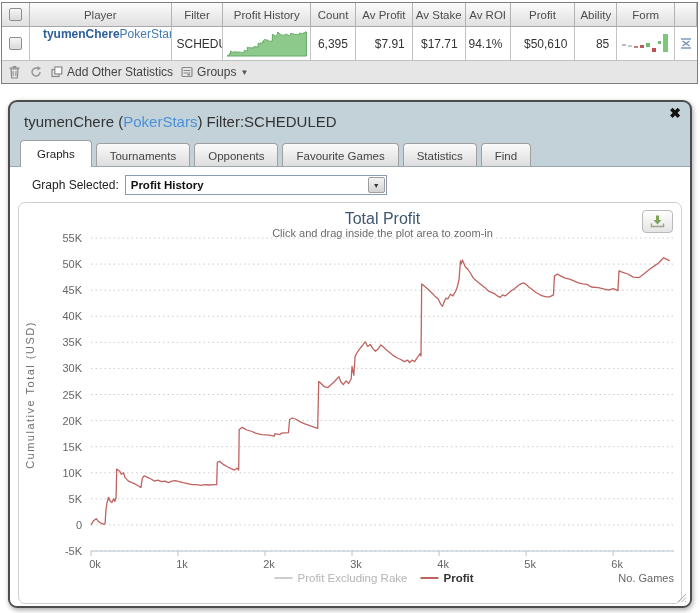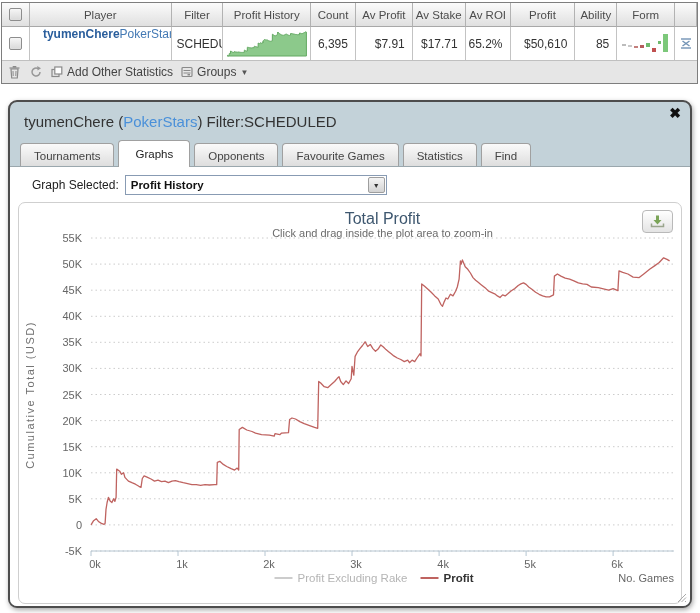--- a/index.html
+++ b/index.html
@@ -93,21 +93,21 @@
     </div>
     <div class="grid-cell c2 filter-cell">SCHEDULED</div>
     <div class="grid-cell c3">
       <svg id="sparkline" width="84" height="27">
           <path d="M2,26 L2.0,26.0 L2.4,25.6 L2.7,25.4 L3.1,25.7 L3.4,25.9 L3.8,26.0 L3.9,25.9 L4.1,24.6 L4.2,24.0 L4.4,23.5 L4.6,23.8 L4.9,24.0 L5.1,23.6 L5.3,23.9 L5.4,23.5 L5.5,21.0 L5.9,21.1 L6.2,21.4 L6.5,21.3 L6.7,21.7 L7.1,22.0 L7.6,22.2 L8.1,22.3 L8.6,22.5 L8.9,22.6 L9.0,21.8 L9.3,21.6 L9.8,21.7 L10.2,21.8 L10.7,22.0 L11.2,21.9 L11.7,22.1 L12.1,22.0 L12.6,22.2 L13.1,22.0 L13.6,22.0 L14.1,22.1 L14.7,22.2 L15.3,22.3 L15.9,22.4 L16.4,22.4 L17.0,22.4 L17.6,22.4 L18.2,22.4 L19.0,22.4 L19.3,22.4 L19.3,20.3 L19.7,20.2 L20.1,20.5 L20.6,20.7 L21.2,20.9 L21.7,21.0 L22.1,20.9 L22.3,21.0 L22.3,17.4 L22.8,17.2 L23.4,17.4 L24.1,17.6 L24.6,17.7 L25.4,17.8 L26.5,17.9 L27.1,18.0 L27.3,17.7 L27.9,17.8 L28.1,17.7 L29.1,17.7 L29.2,16.5 L29.6,16.3 L30.1,16.4 L30.7,16.7 L31.3,16.8 L32.1,17.0 L32.7,17.2 L33.1,17.3 L33.2,13.0 L33.5,13.2 L34.0,13.5 L34.5,13.6 L35.0,13.3 L35.4,13.0 L35.8,12.7 L36.0,12.6 L36.3,13.0 L36.6,13.3 L37.0,13.0 L37.3,13.2 L37.7,12.8 L37.8,11.7 L38.1,12.5 L38.2,10.8 L38.5,10.4 L38.9,10.1 L39.3,9.8 L39.6,9.4 L40.0,9.9 L40.3,9.7 L40.7,10.1 L41.0,10.3 L41.4,10.1 L41.8,9.7 L42.1,9.9 L42.5,10.2 L42.8,10.3 L43.2,10.5 L43.6,10.7 L44.0,10.9 L44.5,11.0 L45.0,11.2 L45.5,11.1 L45.7,11.3 L46.1,11.1 L46.4,11.2 L46.8,10.9 L47.1,10.5 L47.3,10.7 L47.4,4.2 L47.7,4.4 L48.2,4.7 L48.7,5.0 L49.2,5.3 L49.6,5.6 L50.0,6.0 L50.2,6.2 L50.5,5.8 L50.7,5.5 L51.0,5.6 L51.3,5.2 L51.7,5.3 L52.0,4.9 L52.3,4.5 L52.5,3.8 L52.7,2.1 L52.8,2.4 L53.0,2.0 L53.3,2.7 L53.7,2.9 L54.1,3.2 L54.4,3.6 L54.8,3.9 L55.1,4.1 L55.5,4.3 L55.9,4.4 L56.2,4.6 L56.6,4.9 L56.9,5.0 L57.4,5.1 L57.8,5.3 L58.1,5.4 L58.5,5.2 L58.8,5.3 L59.2,5.1 L59.7,4.8 L60.1,4.6 L60.6,4.3 L61.0,4.2 L61.3,4.1 L61.7,4.3 L62.1,4.5 L62.5,4.7 L63.0,5.0 L63.5,5.2 L64.0,5.3 L64.4,5.4 L64.9,5.4 L65.5,5.2 L65.6,3.5 L66.0,3.3 L66.5,3.5 L67.1,3.7 L67.7,3.8 L68.3,3.9 L68.9,4.1 L69.5,4.2 L70.1,4.3 L70.7,4.5 L71.6,4.5 L72.4,4.7 L73.0,4.8 L73.6,4.6 L74.3,4.8 L74.5,3.0 L75.0,3.2 L75.7,3.3 L76.4,3.6 L77.2,3.6 L77.9,3.3 L78.7,2.9 L79.4,2.6 L80.0,2.3 L80.6,1.8 L81.0,2.0 L81.4,2.1 L81.4,26 Z" fill="#8cc98b" stroke="#62a861" stroke-width="1"></path>
         </svg>
     </div>
     <div class="grid-cell c4 num">6,395</div>
     <div class="grid-cell c5 num">$7.91</div>
     <div class="grid-cell c6 num">$17.71</div>
-    <div class="grid-cell c7 num">65.2%</div>
+    <div class="grid-cell c7 num">94.1%</div>
     <div class="grid-cell c8 num">$50,610</div>
     <div class="grid-cell c9 num">85</div>
     <div class="grid-cell c10">
       <svg id="formspark" width="52" height="24">
           <rect x="2" y="12" width="4" height="2" fill="#bcbcbc"></rect>
           <rect x="8" y="13" width="4" height="2" fill="#c8c8c8"></rect>
           <rect x="14" y="14" width="4" height="2" fill="#c47f7c"></rect>
           <rect x="20" y="13" width="4" height="3" fill="#b55c5c"></rect>
           <rect x="26" y="11" width="4" height="4" fill="#6fba6e"></rect>
           <rect x="32" y="16" width="4" height="4" fill="#c05050"></rect>
@@ -159,22 +159,22 @@
     </span>
   </div>
 </div>
 
 <div class="panel">
   <span class="panel-close">✖</span>
   <div class="panel-title">
     <span>tyumenChere (</span><span class="site-link">PokerStars</span><span>) Filter:SCHEDULED</span>
   </div>
   <div class="tabbar">
+    <div class="tab active">Graphs</div>
     <div class="tab">Tournaments</div>
-    <div class="tab active">Graphs</div>
     <div class="tab">Opponents</div>
     <div class="tab">Favourite Games</div>
     <div class="tab">Statistics</div>
     <div class="tab">Find</div>
   </div>
   <div class="panel-content">
     <div class="graph-select-row">
       <span>Graph Selected:</span>
       <div class="combo">
         <span class="combo-value">Profit History</span>

